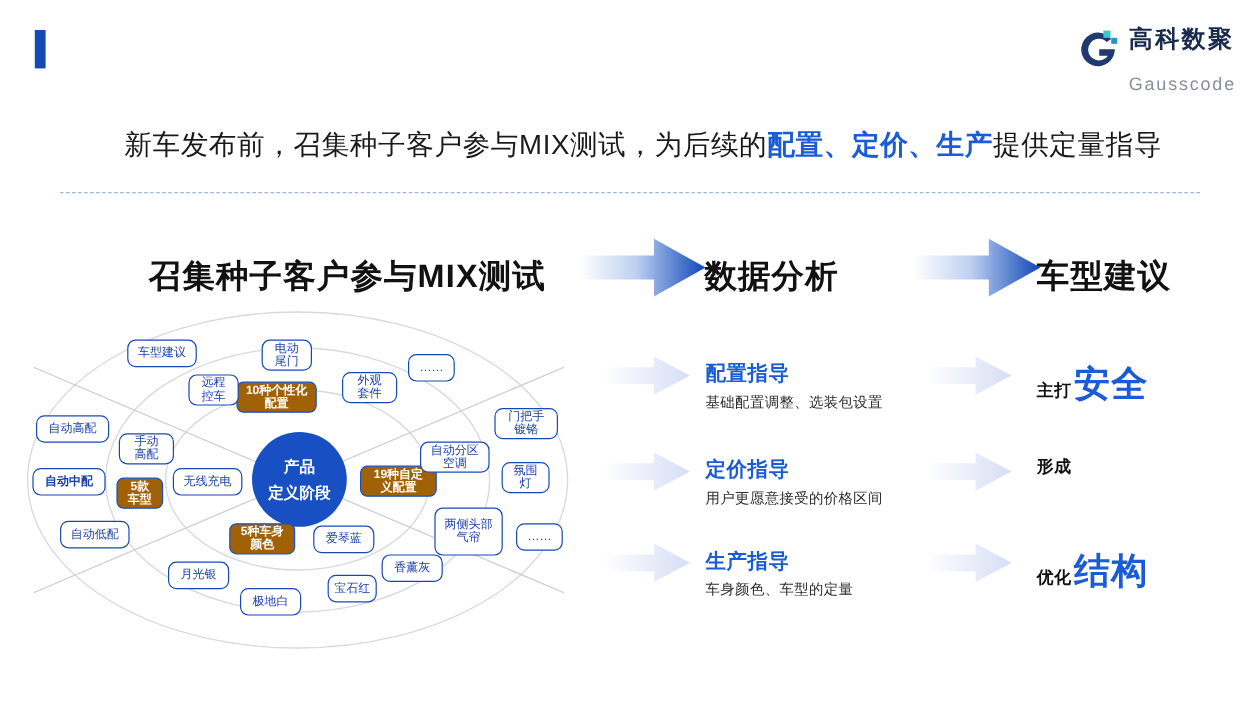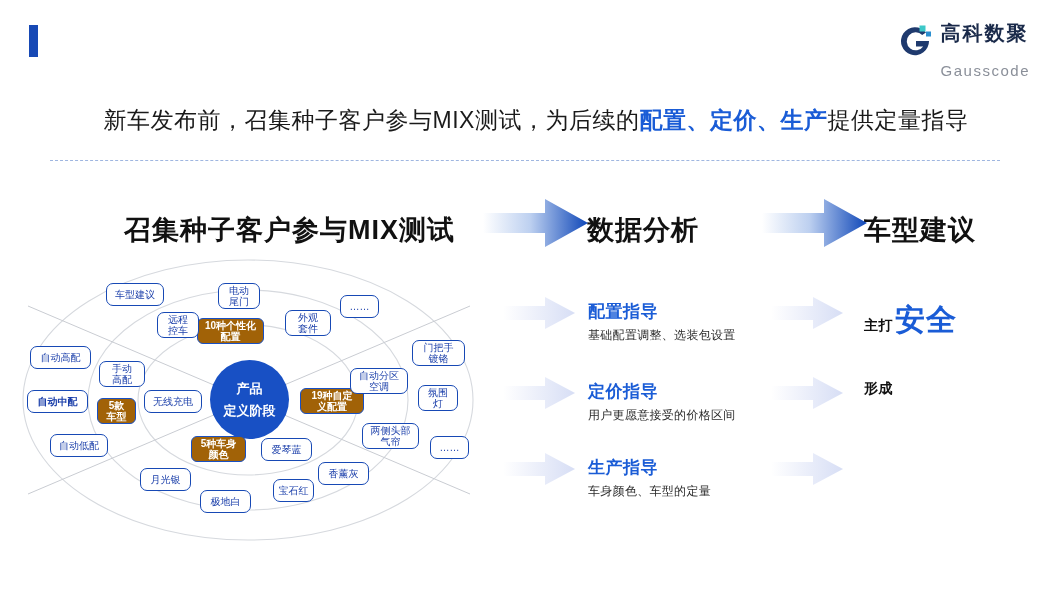--- a/index.html
+++ b/index.html
@@ -159,21 +159,21 @@
 镀铬</div>
     <div class="node" style="left:10px;top:88px;width:61px;height:23px;">自动高配</div>
     <div class="node" style="left:79px;top:103px;width:46px;height:26px;">手动
 高配</div>
     <div class="node" style="left:330px;top:110px;width:58px;height:26px;">自动分区
 空调</div>
     <div class="node" style="left:398px;top:127px;width:40px;height:26px;">氛围
 灯</div>
     <div class="node" style="left:7px;top:132px;width:61px;height:23px;font-weight:bold;">自动中配</div>
     <div class="node" style="left:124px;top:132px;width:58px;height:23px;">无线充电</div>
-    <div class="node" style="left:342px;top:165px;width:57px;height:26px;">两侧头部
+    <div class="node" style="left:342px;top:165px;width:57px;height:40px;">两侧头部
 气帘</div>
     <div class="node" style="left:30px;top:176px;width:58px;height:23px;">自动低配</div>
     <div class="node" style="left:410px;top:178px;width:39px;height:23px;">……</div>
     <div class="node" style="left:241px;top:180px;width:51px;height:23px;">爱琴蓝</div>
     <div class="node" style="left:120px;top:210px;width:51px;height:23px;">月光银</div>
     <div class="node" style="left:298px;top:204px;width:51px;height:23px;">香薰灰</div>
     <div class="node" style="left:180px;top:232px;width:51px;height:23px;">极地白</div>
     <div class="node" style="left:253px;top:221px;width:41px;height:23px;">宝石红</div>
   </div>
 
@@ -251,14 +251,18 @@
     <svg width="72" height="34" viewBox="0 0 72 34">
       <defs>
           <linearGradient id="gs3b" x1="0" y1="0" x2="1" y2="0">
         <stop offset="0%" stop-color="#ffffff"></stop>
             <stop offset="100%" stop-color="#d7def5"></stop>
           </linearGradient>
         </defs>
       <path d="M0 10 H42 V1 L72 17 L42 33 V24 H0 Z" fill="url(#gs3b)"></path>
     </svg>
   </div>
+  <div class="out" style="left:864px;top:456px;">
+    <span class="pre">优化</span>
+    <span class="big">结构</span>
+  </div>
 
 </div>
 
 </body></html>

